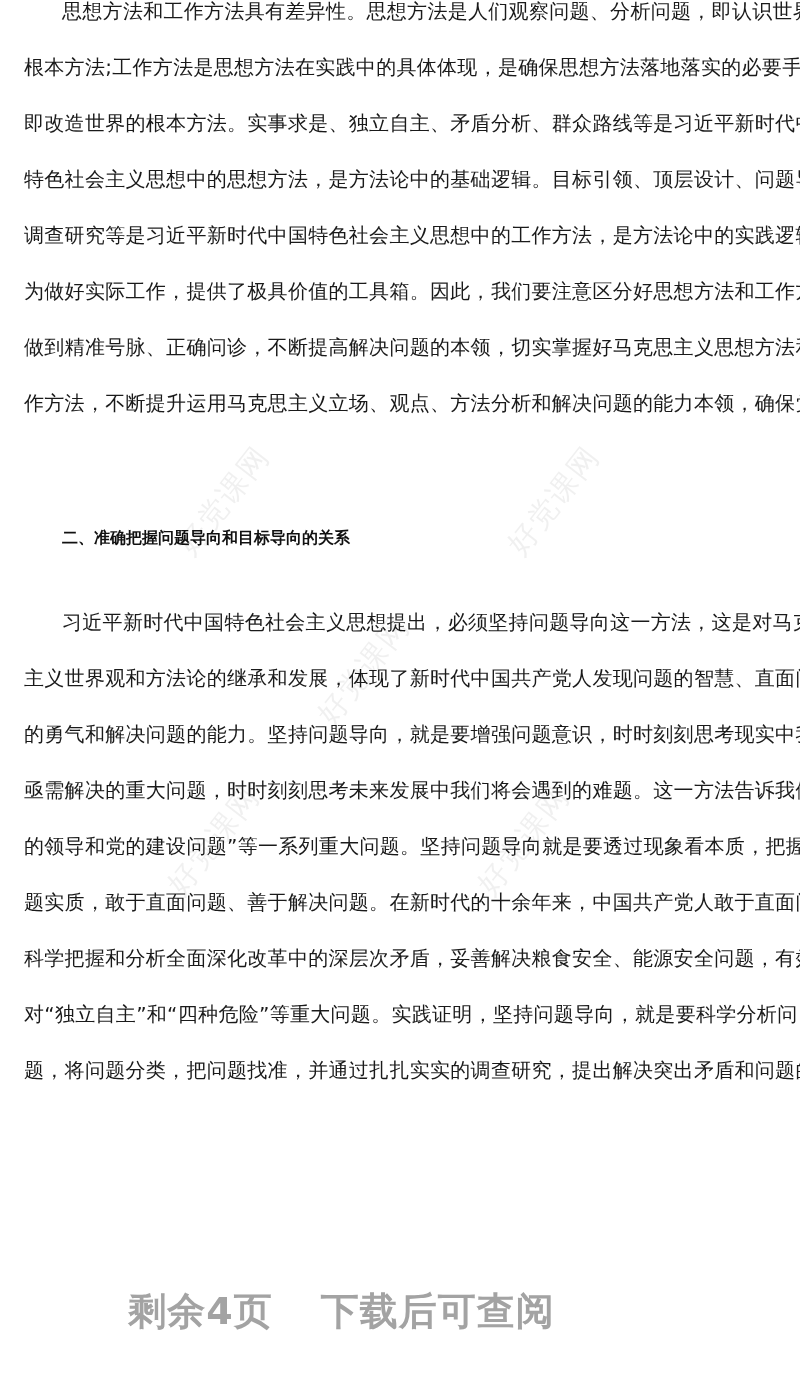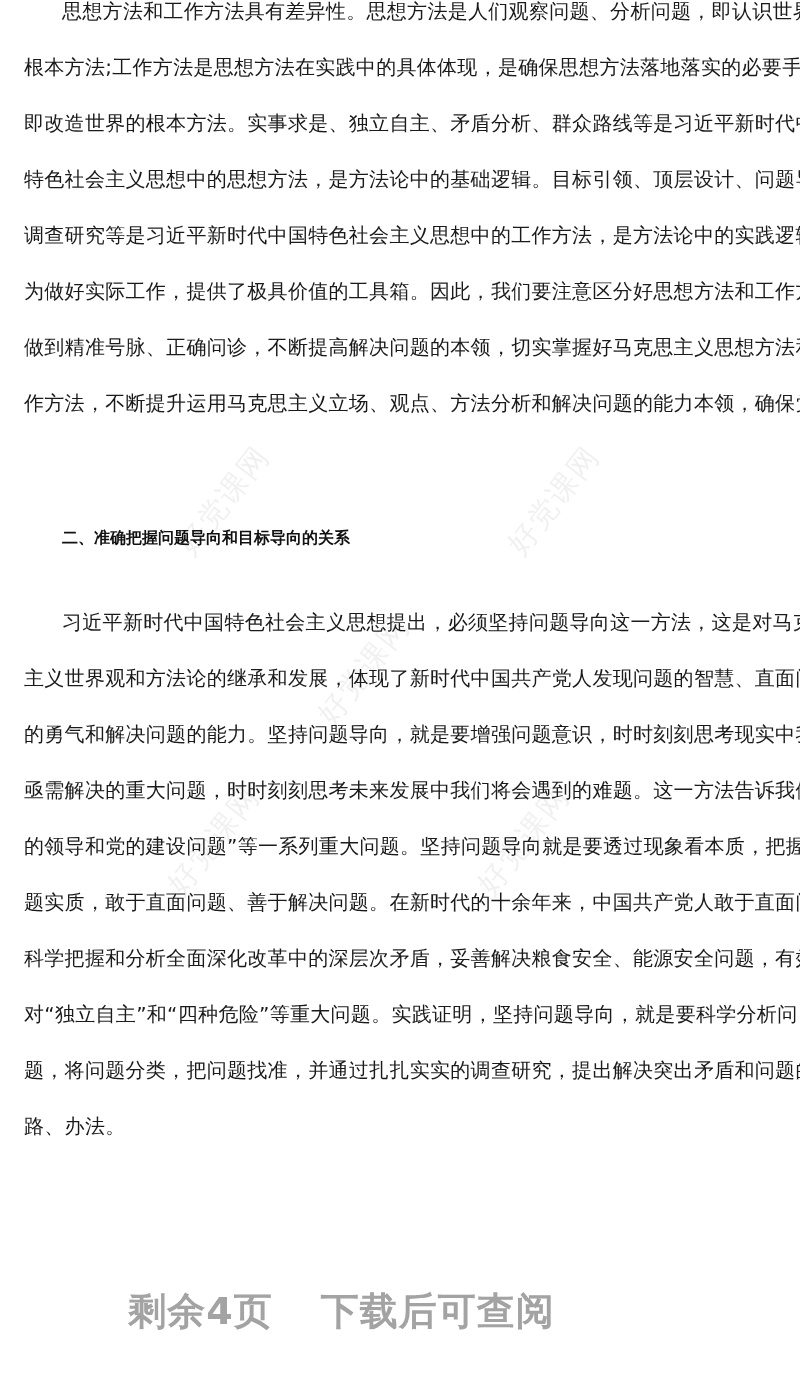--- a/index.html
+++ b/index.html
@@ -101,20 +101,19 @@
   <div class="para" style="top:594px;">
     <span class="line indent">习近平新时代中国特色社会主义思想提出，必须坚持问题导向这一方法，这是对马克思</span>
     <span class="line">主义世界观和方法论的继承和发展，体现了新时代中国共产党人发现问题的智慧、直面问题</span>
     <span class="line">的勇气和解决问题的能力。坚持问题导向，就是要增强问题意识，时时刻刻思考现实中我们</span>
     <span class="line">亟需解决的重大问题，时时刻刻思考未来发展中我们将会遇到的难题。这一方法告诉我们，</span>
     <span class="line">的领导和党的建设问题”等一系列重大问题。坚持问题导向就是要透过现象看本质，把握问</span>
     <span class="line">题实质，敢于直面问题、善于解决问题。在新时代的十余年来，中国共产党人敢于直面问题，</span>
     <span class="line">科学把握和分析全面深化改革中的深层次矛盾，妥善解决粮食安全、能源安全问题，有效应</span>
     <span class="line">对“独立自主”和“四种危险”等重大问题。实践证明，坚持问题导向，就是要科学分析问</span>
     <span class="line">题，将问题分类，把问题找准，并通过扎扎实实的调查研究，提出解决突出矛盾和问题的思</span>
-    <span class="line">路、办法。</span>
   </div>
 
   <div class="more-banner">
     <span>剩余4页</span><span class="gap"></span><span>下载后可查阅</span>
   </div>
 
 </div>
 
 </body></html>

